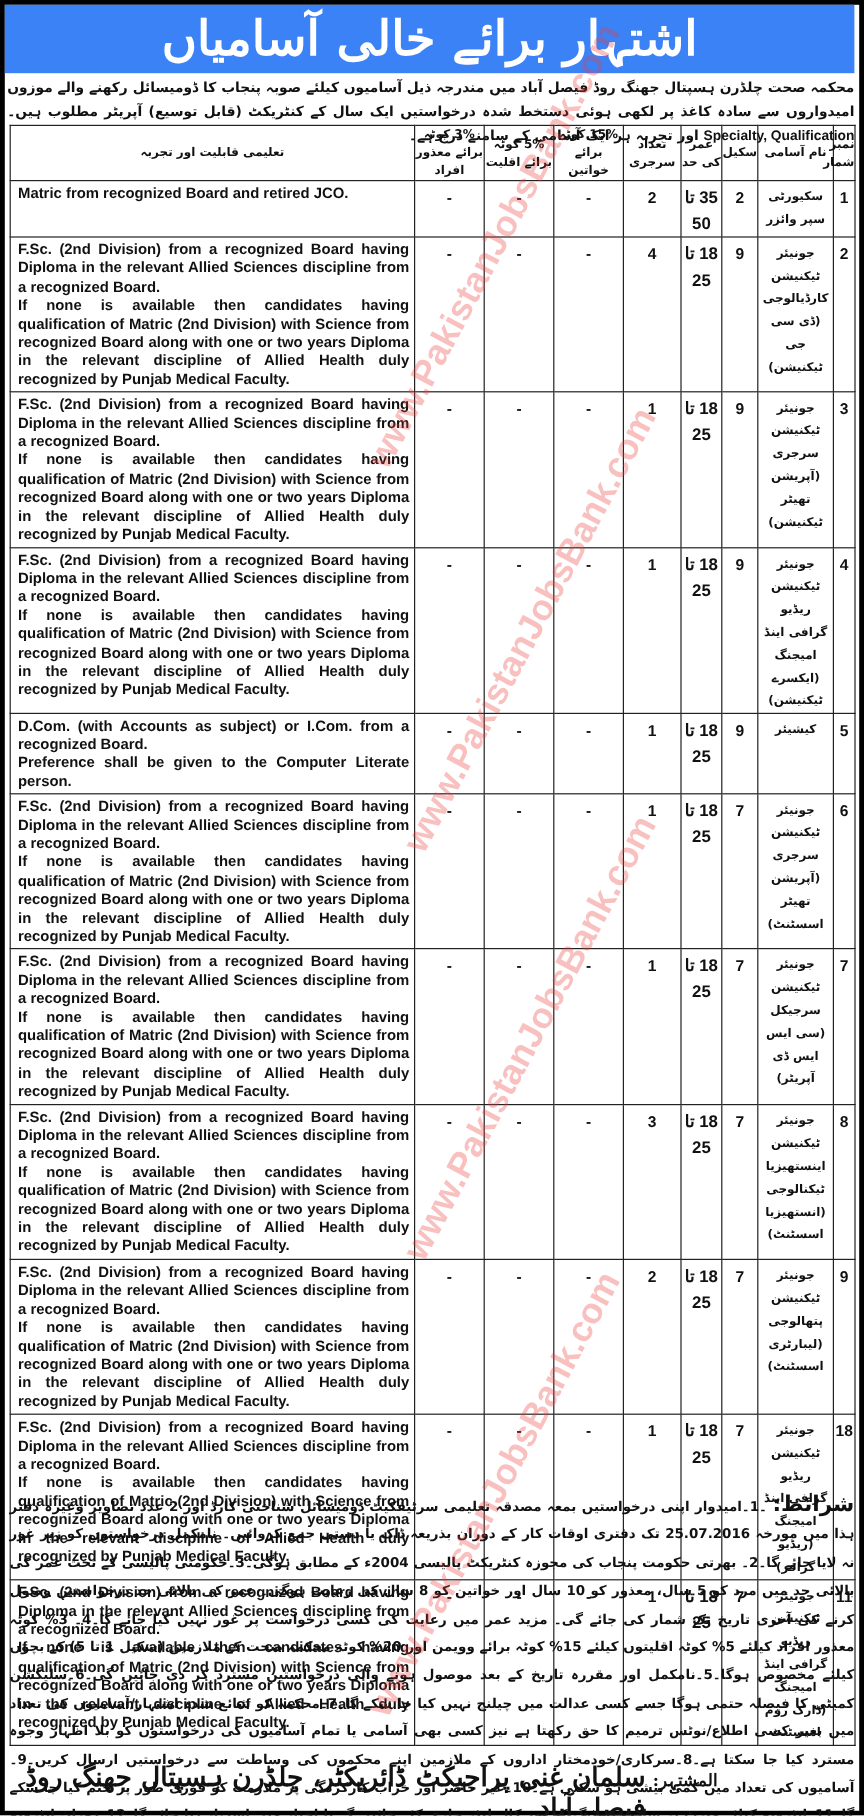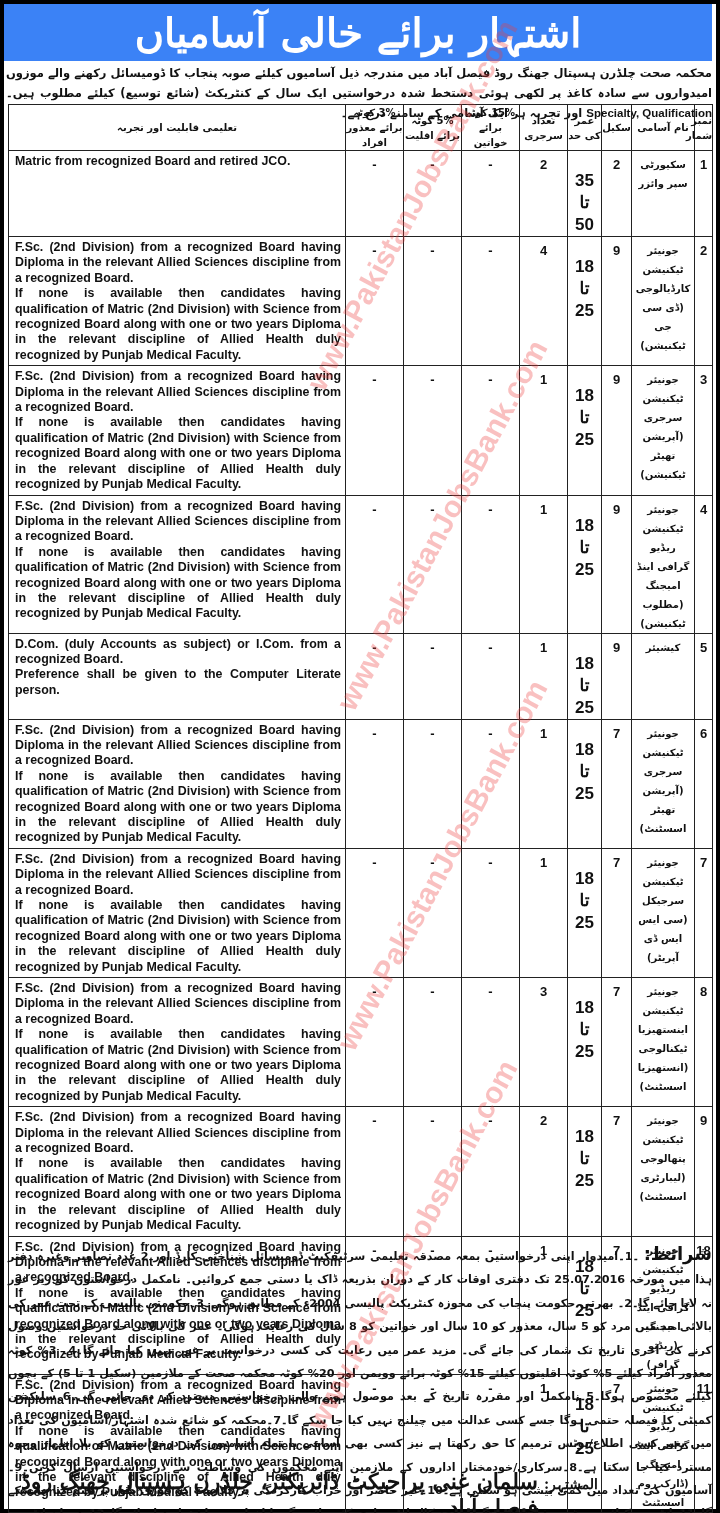--- a/index.html
+++ b/index.html
@@ -50,21 +50,21 @@
   td.qual {
     font-family: "Liberation Sans", sans-serif; font-weight: bold;
     font-size: 12.4px; line-height: 15.4px; padding: 3px 4px 2px 6px;
     text-align: justify; direction: ltr;
   }
   td.qual .p { display: block; }
   td.num {
     font-family: "Liberation Sans", sans-serif; font-weight: bold;
     font-size: 13px; text-align: center; padding-top: 6px;
   }
-  td.age { font-size: 17px; line-height: 22px; padding-top: 19px; }
+  td.age { font-size: 14px; line-height: 22px; padding-top: 2px; }
   td.name {
     direction: rtl; text-align: center;
     font-family: "DejaVu Sans", sans-serif; font-weight: bold;
     font-size: 10px; line-height: 19px; padding: 4px 2px 0 2px;
   }
   td.sr { text-align: center; padding-top: 6px; font-size: 13px; }
 
   .conditions {
     position: absolute; left: 8px; top: 1242px; width: 704px;
     direction: rtl; text-align: justify;
@@ -98,21 +98,21 @@
 <body>
 
 <div class="frame"></div>
 
 <div class="title-bar">
   <span>اشتہار برائے خالی آسامیاں</span>
 </div>
 
 <div class="intro">
   <span>محکمہ صحت چلڈرن ہسپتال جھنگ روڈ فیصل آباد میں مندرجہ ذیل آسامیوں کیلئے صوبہ پنجاب کا ڈومیسائل رکھنے والے موزوں امیدواروں سے سادہ کاغذ پر لکھی ہوئی دستخط شدہ درخواستیں</span>
-  <span>ایک سال کے کنٹریکٹ (شائع توسیع) کیلئے مطلوب ہیں۔</span>
+  <span>ایک سال کے کنٹریکٹ (قابل توسیع) آپریٹر مطلوب ہیں۔</span>
   <span class="ltr">Specialty, Qualification</span>
   <span>اور تجربہ ہر ایک آسامی کے سامنے درج ہے۔</span>
 </div>
 
 <table class="jobs">
   <colgroup>
     <col class="c-qual">
       <col class="c-dis">
       <col class="c-min">
       <col class="c-wom">
@@ -193,26 +193,26 @@
         </td>
         <td class="num">-</td>
         <td class="num">-</td>
         <td class="num">-</td>
         <td class="num">1</td>
         <td class="num age">
           <div style="direction:rtl">18 تا</div>
           <div>25</div>
         </td>
         <td class="num">9</td>
-        <td class="name">جونیئر ٹیکنیشن ریڈیو گرافی اینڈ امیجنگ (مطلوب ٹیکنیشن)</td>
+        <td class="name">جونیئر ٹیکنیشن ریڈیو گرافی اینڈ امیجنگ (ایکسرے ٹیکنیشن)</td>
         <td class="num sr">4</td>
       </tr>
       <tr style="height: 56px;">
         <td class="qual">
-          <span class="p">D.Com. (duly Accounts as subject) or I.Com. from a recognized Board.</span>
+          <span class="p">D.Com. (with Accounts as subject) or I.Com. from a recognized Board.</span>
           <span class="p">Preference shall be given to the Computer Literate person.</span>
         </td>
         <td class="num">-</td>
         <td class="num">-</td>
         <td class="num">-</td>
         <td class="num">1</td>
         <td class="num age">
           <div style="direction:rtl">18 تا</div>
           <div>25</div>
         </td>

